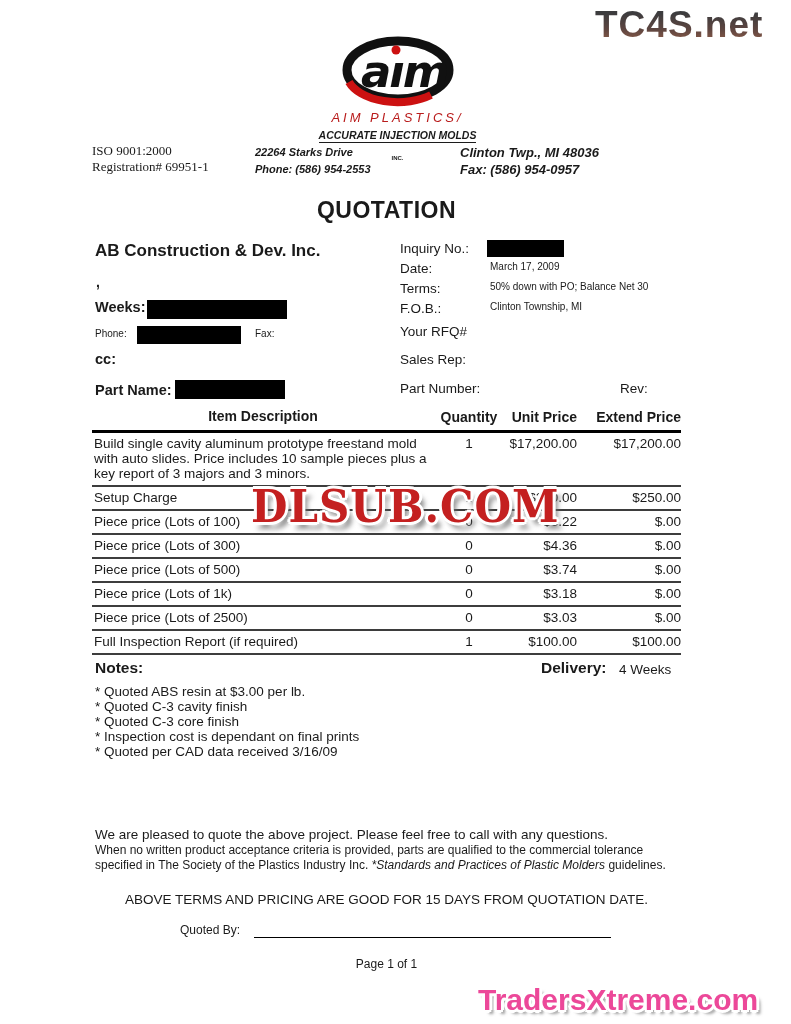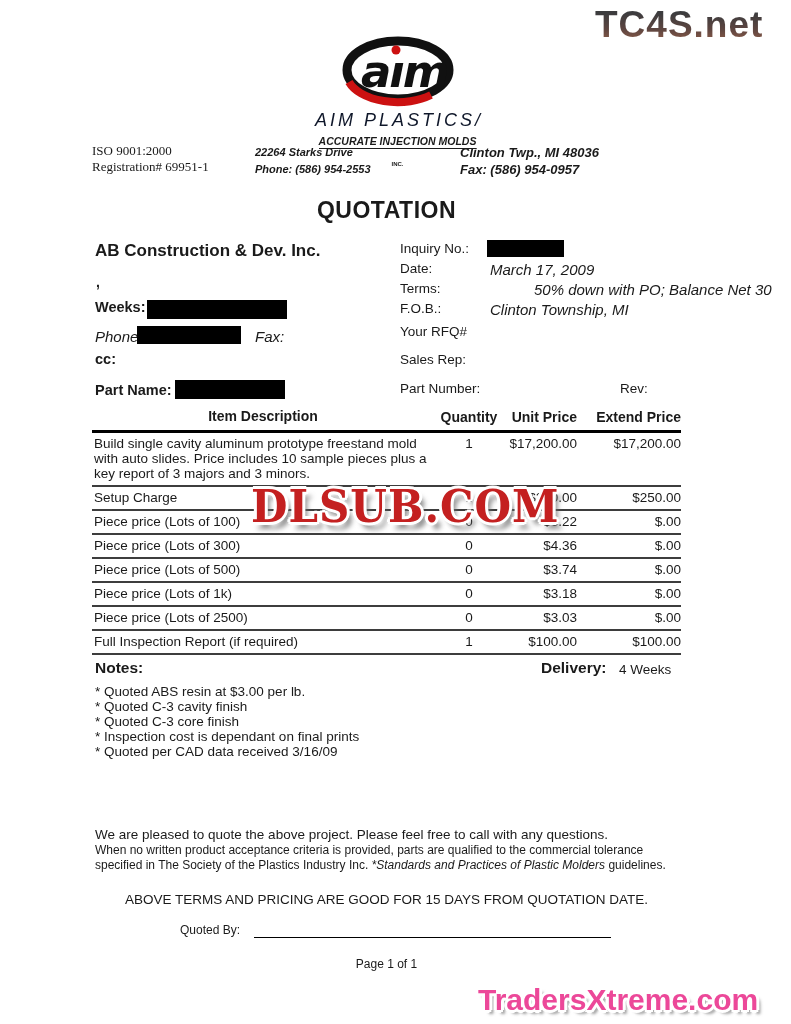--- a/index.html
+++ b/index.html
@@ -45,43 +45,43 @@
     color: #ec4899;
     text-shadow:
       -2px -2px 0 #fff, 2px -2px 0 #fff, -2px 2px 0 #fff, 2px 2px 0 #fff,
       -3px 0 0 #fff, 3px 0 0 #fff, 0 -3px 0 #fff, 0 3px 0 #fff,
       4px 4px 3px rgba(130,130,130,0.8);
   }
 
   
   .logo-wrap { top: 34px; left: 315px; width: 165px; text-align: center; }
   .logo-line1 {
-    font-size: 18px; font-style: italic; letter-spacing: 3px;
-    color: #0f172a; white-space: nowrap; margin-top: -2px;
+    font-size: 13px; font-style: italic; letter-spacing: 3px;
+    color: #b91c1c; white-space: nowrap; margin-top: -2px;
   }
   .logo-line2 {
     font-size: 10.5px; font-weight: bold; font-style: italic;
     letter-spacing: 0px; white-space: nowrap;
     border-bottom: 1px solid #1c1c1c; display: inline-block; padding-bottom: 1px;
   }
   .logo-inc { font-size: 6px; font-weight: bold; vertical-align: bottom; }
 
   
   .iso-block { top: 143px; left: 92px; font-family: "Liberation Serif", serif; font-size: 13px; line-height: 16px; }
   .addr-block { top: 144px; left: 255px; font-size: 11px; font-weight: bold; font-style: italic; line-height: 17px; }
   .city-block { top: 144px; left: 460px; font-size: 13px; font-weight: bold; font-style: italic; line-height: 17px; }
 
   .doc-title { top: 197px; left: 92px; width: 589px; text-align: center; font-size: 23px; font-weight: bold; letter-spacing: 0.5px; }
 
   
   .cust-name { top: 241px; left: 95px; font-size: 17px; font-weight: bold; }
   .cust-comma { top: 274px; left: 96px; font-size: 14px; font-weight: bold; }
   .lbl-b14 { font-size: 14.5px; font-weight: bold; }
   .lbl-b13 { font-size: 13.5px; font-weight: normal; }
-  .txt-13 { font-size: 15px; font-style: italic; }
+  .txt-13 { font-size: 10px; }
   .redact { background: #000; position: absolute; }
 
   .inq-label { left: 400px; }
   .inq-value { left: 490px; }
 
   
   .qtable { top: 406px; left: 92px; width: 589px; font-size: 13.5px; }
   .trow { display: flex; border-bottom: 2px solid #3d3d3d; }
   .thead-row { display: flex; border-bottom: 3px solid #000; font-weight: bold; font-size: 14px; }
   .td-desc { width: 344px; padding: 3px 4px 4px 2px; line-height: 15px; }
@@ -154,21 +154,21 @@
 <div class="abs lbl-b14" style="top:382px; left:95px;">Part Name:</div>
 <div class="redact" style="top:380px; left:175px; width:110px; height:19px;"></div>
 
 <div class="abs lbl-b13 inq-label" style="top:241px;">Inquiry No.:</div>
 <div class="redact" style="top:240px; left:487px; width:77px; height:17px;"></div>
 
 <div class="abs lbl-b13 inq-label" style="top:261px;">Date:</div>
 <div class="abs txt-13 inq-value" style="top:261px;">March 17, 2009</div>
 
 <div class="abs lbl-b13 inq-label" style="top:281px;">Terms:</div>
-<div class="abs txt-13 inq-value" style="top:281px; white-space:nowrap;margin-left:44px;">50% down with PO; Balance Net 30</div>
+<div class="abs txt-13 inq-value" style="top:281px; white-space:nowrap;">50% down with PO; Balance Net 30</div>
 
 <div class="abs lbl-b13 inq-label" style="top:301px;">F.O.B.:</div>
 <div class="abs txt-13 inq-value" style="top:301px;">Clinton Township, MI</div>
 
 <div class="abs lbl-b13 inq-label" style="top:324px;">Your RFQ#</div>
 <div class="abs lbl-b13 inq-label" style="top:352px;">Sales Rep:</div>
 <div class="abs lbl-b13 inq-label" style="top:381px;">Part Number:</div>
 <div class="abs lbl-b13" style="top:381px; left:620px;">Rev:</div>
 
 <div class="abs qtable">

